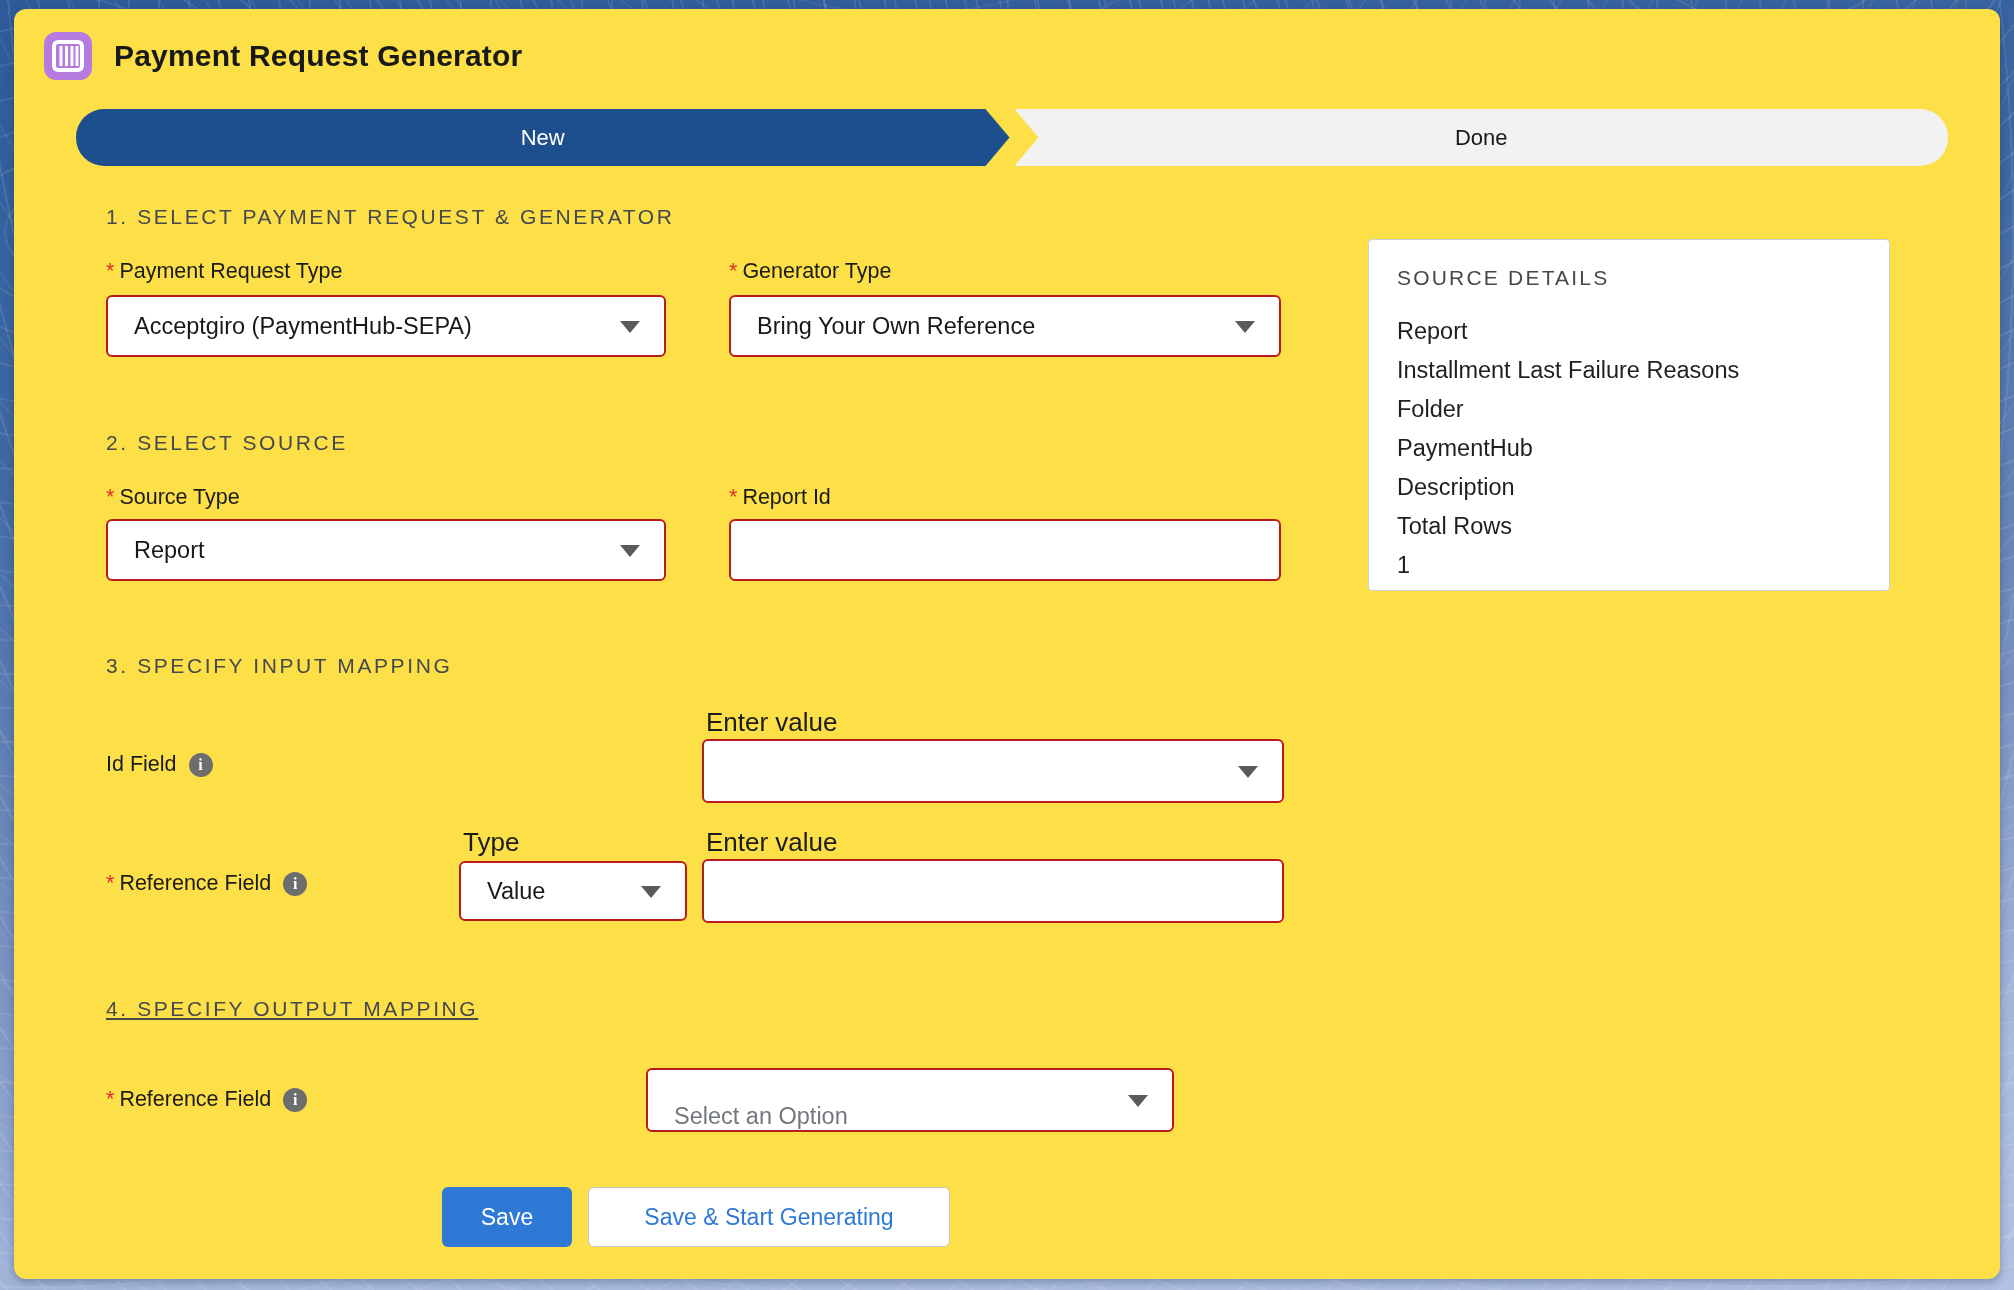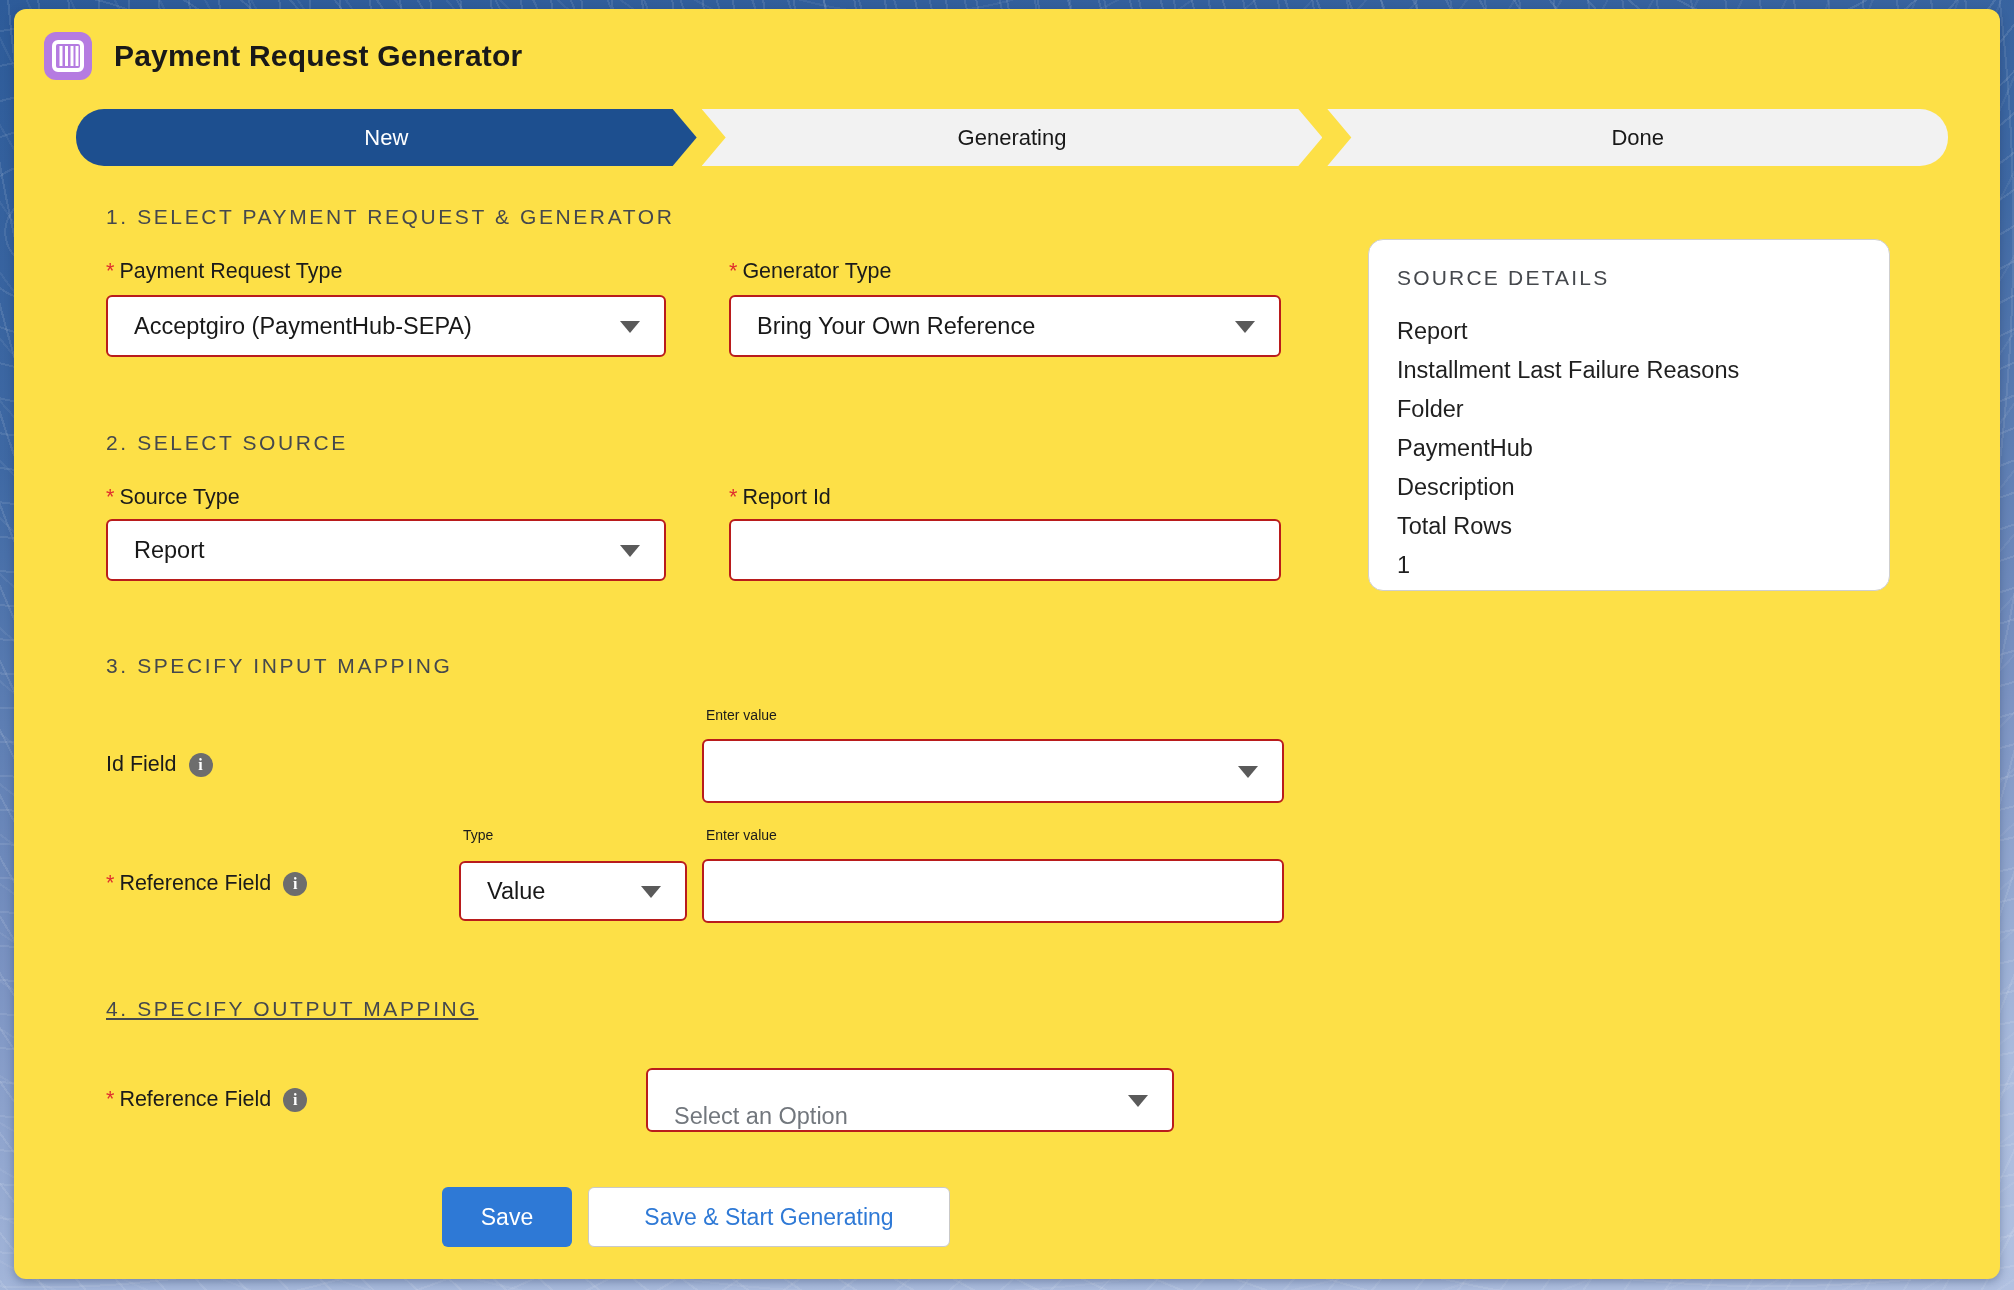--- a/index.html
+++ b/index.html
@@ -78,27 +78,27 @@
   }
   .placeholder-text { color:#72777d; }
 
   .info {
     display:inline-flex; align-items:center; justify-content:center;
     width:24px; height:24px; margin-left:12px; border-radius:50%;
     background:#6d6d6d; color:#ffffff; font-size:16px; font-weight:700;
     font-family:"Liberation Serif", serif; cursor:pointer; flex:none;
   }
   .sub-label {
-    position:absolute; font-size:14px; color:#1b1b1b; white-space:nowrap;
+    position:absolute; font-size:26px; color:#1b1b1b; white-space:nowrap;
   }
 
   
   .source-details {
     position:absolute; left:1354px; top:230px; width:522px; height:352px;
-    border:1px solid #cfcfcf; border-radius:15px; background:#fff;
+    border:1px solid #cfcfcf; border-radius:4px; background:#fff;
     padding:26px 28px;
   }
   .source-details .sd-heading {
     font-size:21px; letter-spacing:2.2px; color:#45484d; margin-bottom:22px;
   }
   .source-details .sd-line {
     font-size:23.5px; color:#1f1f1f; line-height:39px;
   }
 
   
@@ -122,23 +122,20 @@
       <line x1="15.5" y1="7" x2="15.5" y2="27" stroke="#ffffff" stroke-width="3"></line>
       <line x1="21" y1="7" x2="21" y2="27" stroke="#ffffff" stroke-width="3"></line>
       <line x1="26" y1="7" x2="26" y2="27" stroke="#ffffff" stroke-width="3"></line>
     </svg>
   </div>
   <div class="page-title">Payment Request Generator</div>
 
   <div class="path">
     <div class="stage stage-first">
       <span>New</span>
-    </div>
-    <div class="stage stage-mid">
-      <span>Generating</span>
     </div>
     <div class="stage stage-last">
       <span>Done</span>
     </div>
   </div>
 
   <div class="sec-heading" style="top:196px;">1. SELECT PAYMENT REQUEST &amp; GENERATOR</div>
 
   <div class="field-label" style="left:92px; top:250px;">
     <span class="req">*</span>

